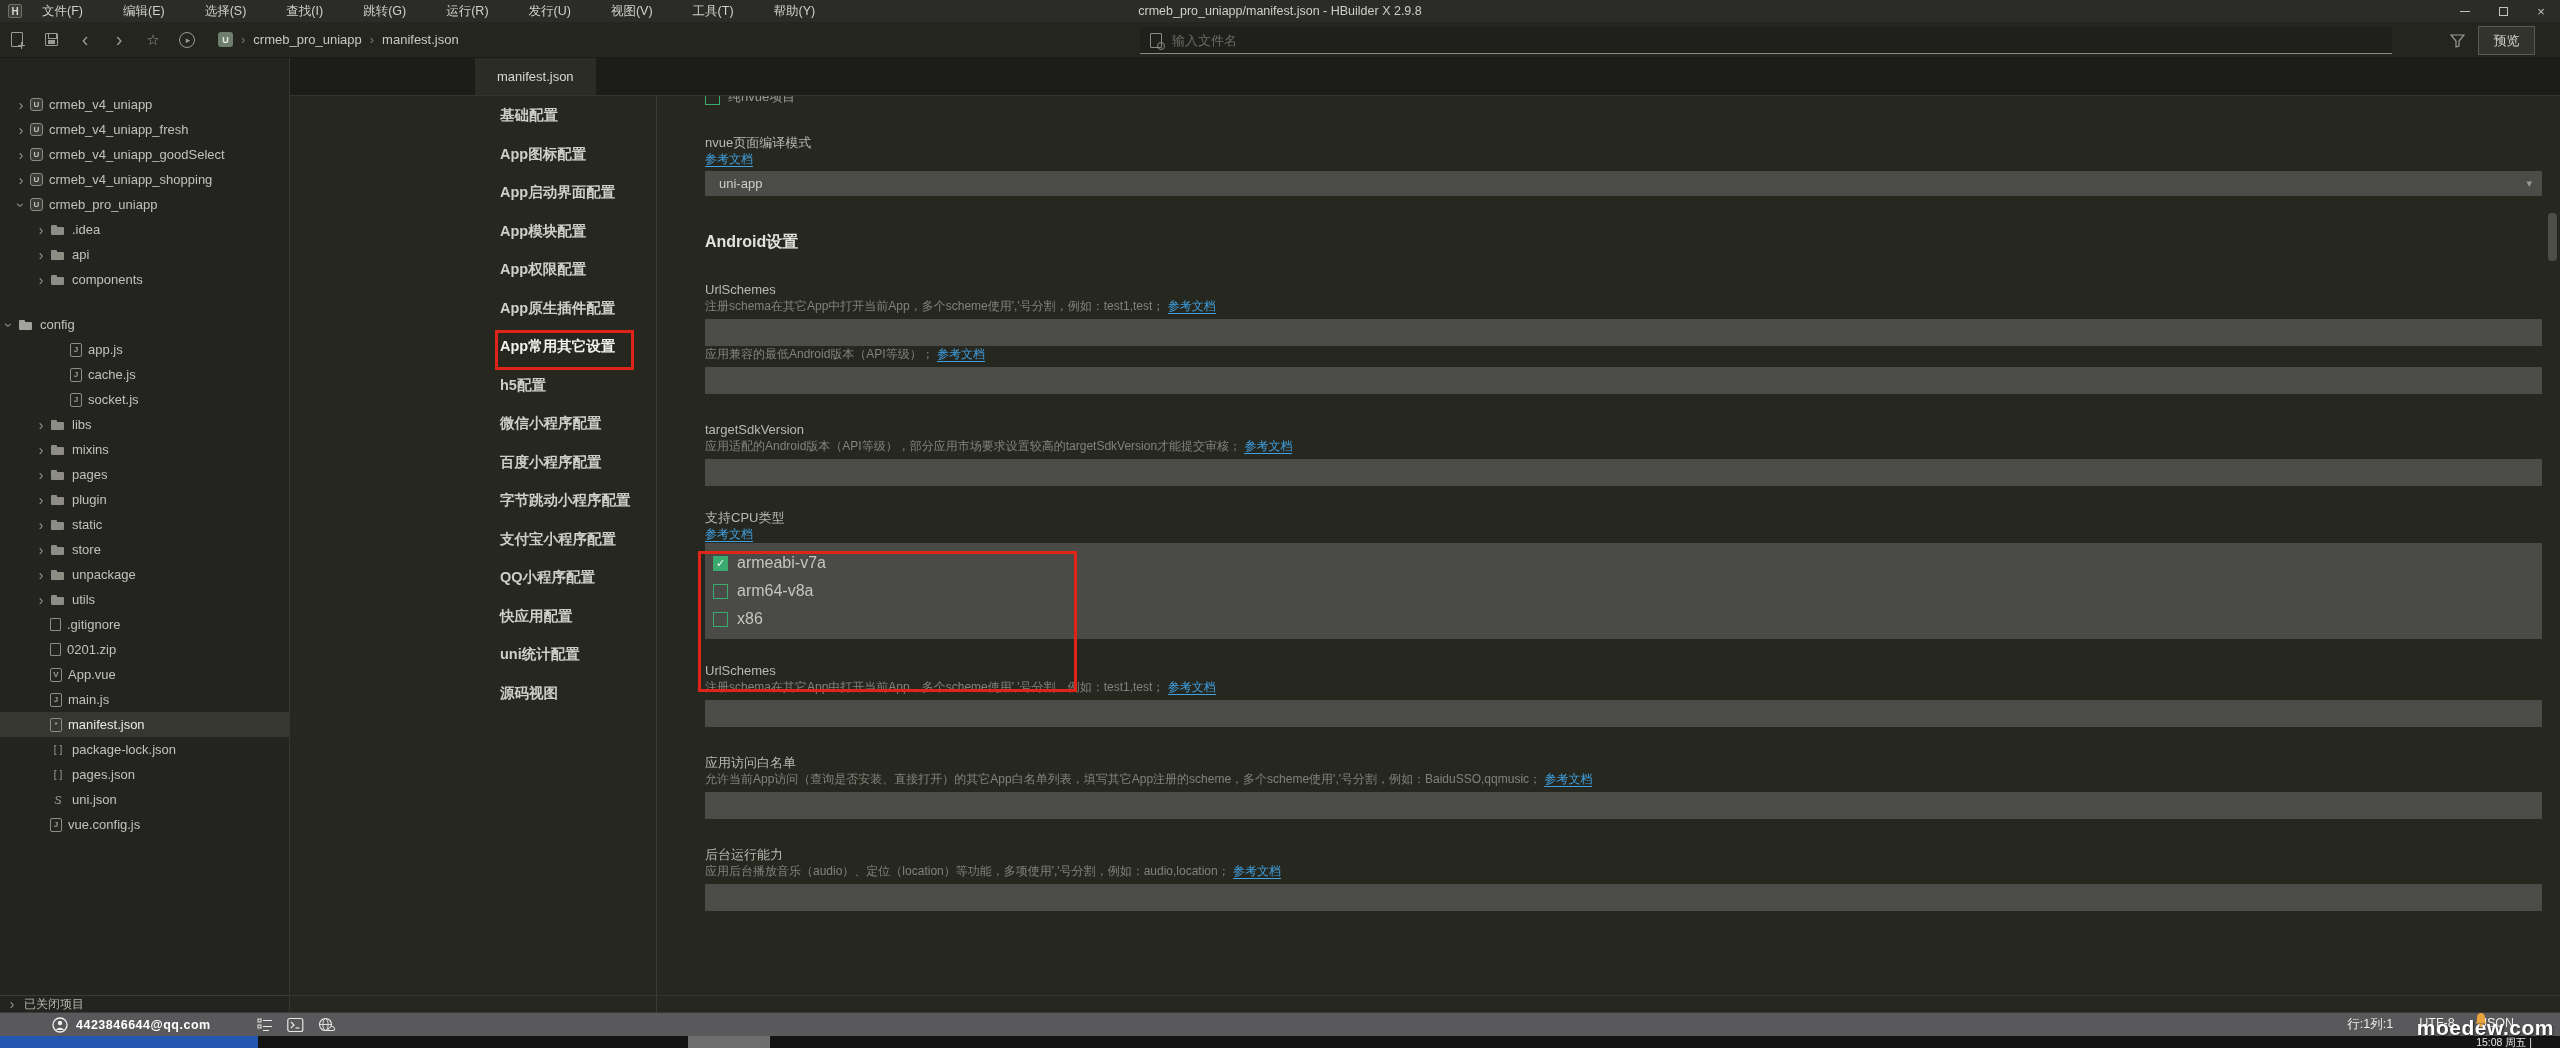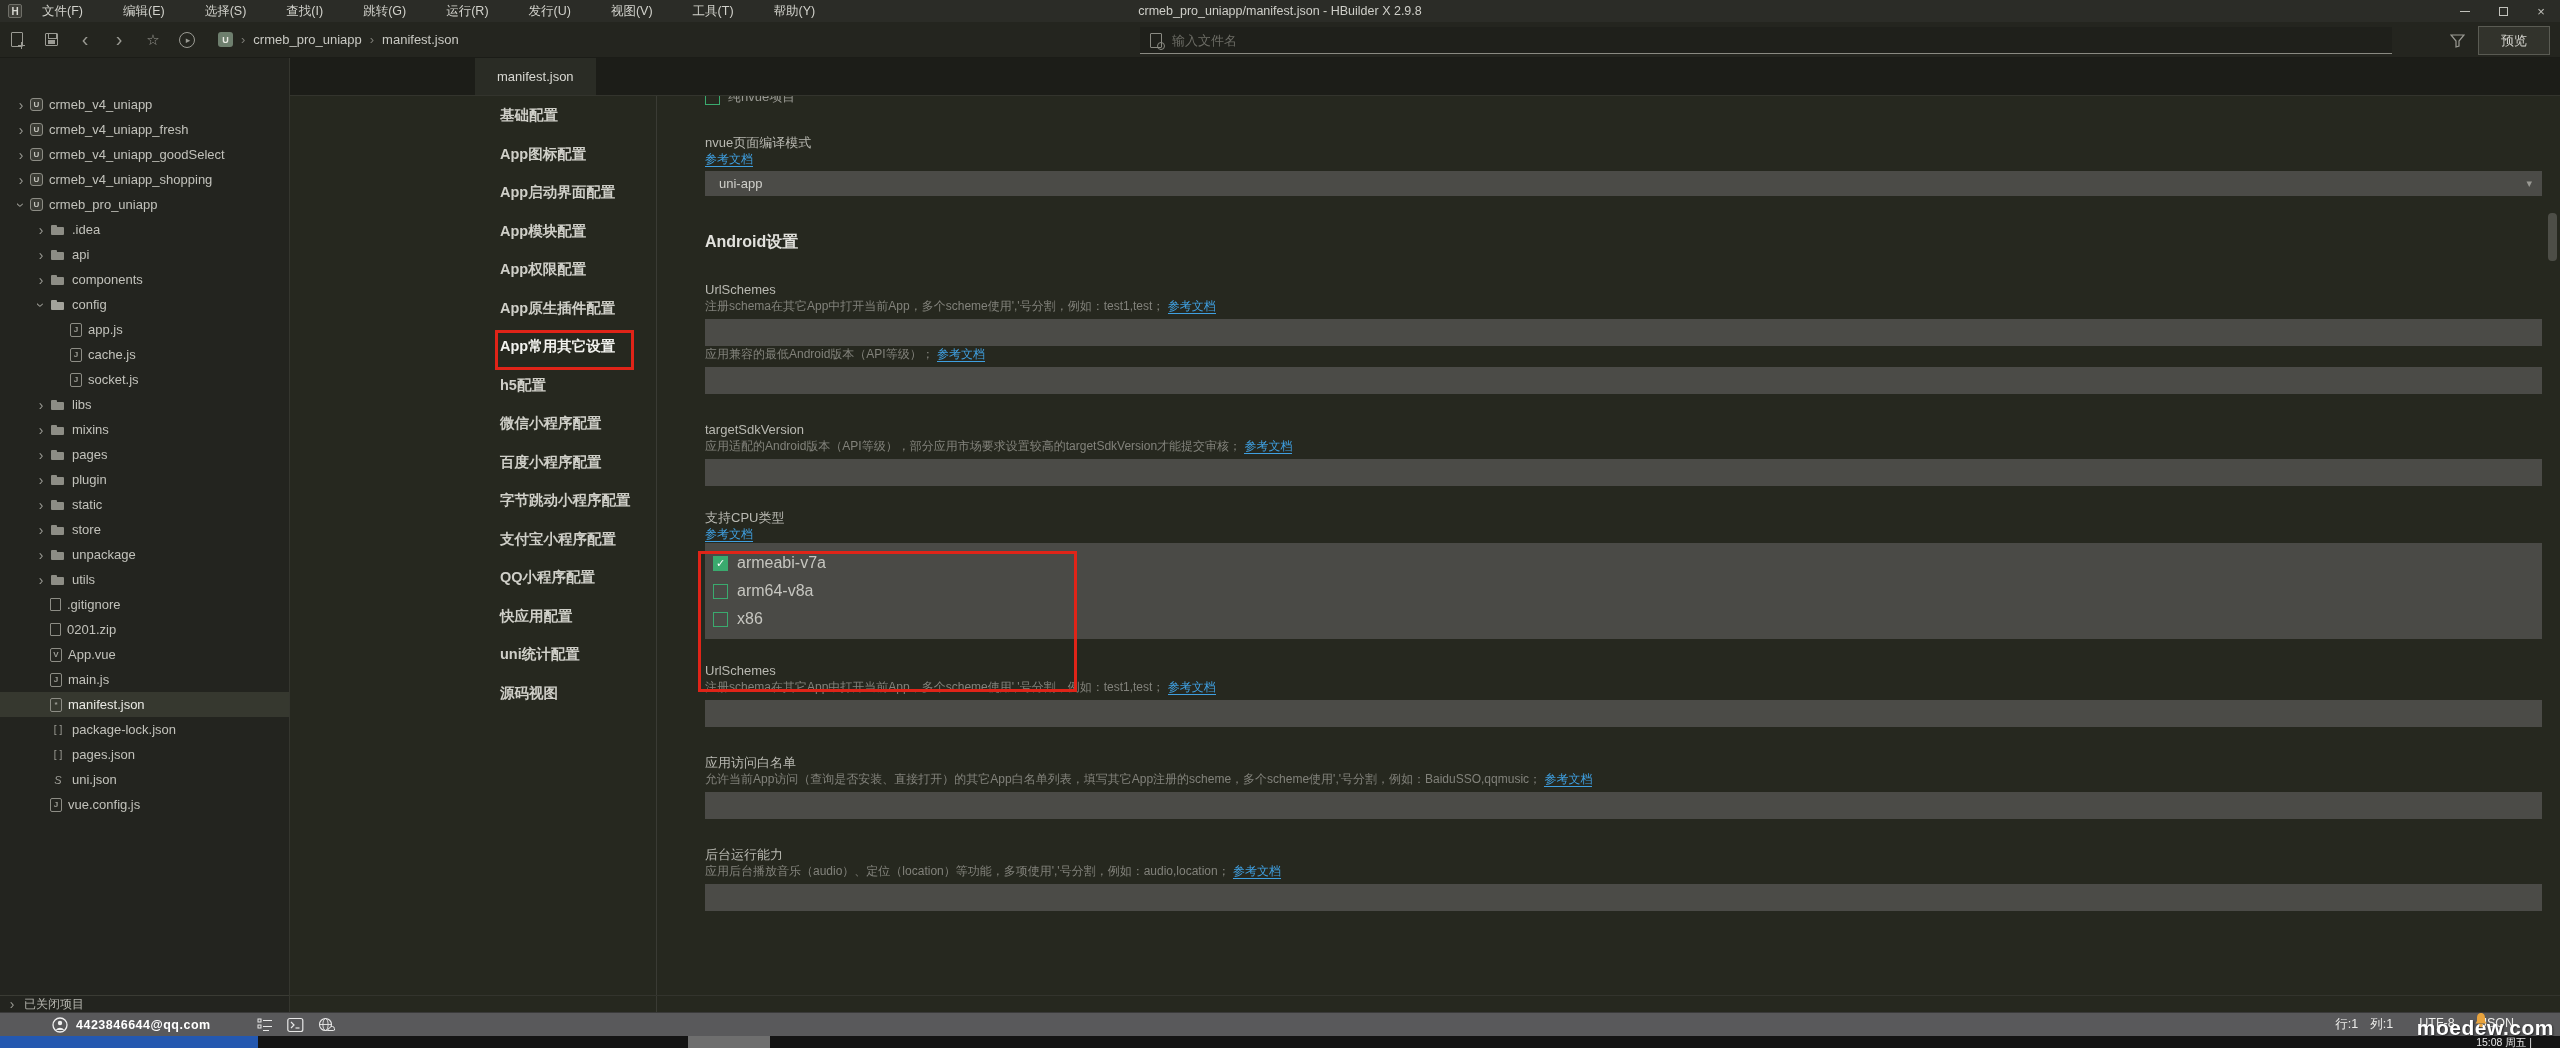--- a/index.html
+++ b/index.html
@@ -36,21 +36,21 @@
     display:flex; align-items:center; justify-content:center; }
   .crumb-sep { color:#7d7d76; font-size:13px; }
   .crumb-txt { color:#c9c9c3; font-size:13px; }
   .search-wrap { position:absolute; left:1140px; top:5px; width:1252px; height:27px; background:#1f201b;
     border-bottom:1px solid #8a8a82; display:flex; align-items:center; padding-left:10px; gap:10px; }
   .ic-searchfile { position:relative; width:12px; height:15px; border:1px solid #8a8a82; border-radius:1px; }
   .ic-searchfile::after { content:""; position:absolute; right:-4px; bottom:-3px; width:6px; height:6px; border:1px solid #8a8a82; border-radius:50%; }
   .search-input { background:transparent; border:none; outline:none; color:#c9c9c3; font-size:13px; width:1100px; font-family:inherit; }
   .search-input::placeholder { color:#6b6b64; }
   .ic-funnel { position:absolute; left:2450px; top:12px; }
-  .btn-preview { position:absolute; left:2478px; top:4px; width:72px; height:29px; background:#32332c; border:1px solid #5a5b53;
+  .btn-preview { position:absolute; left:2478px; top:4px; width:57px; height:29px; background:#32332c; border:1px solid #5a5b53;
     color:#d2d2cc; font-size:13px; display:flex; align-items:center; justify-content:center; }
   
   .main { display:flex; height:954px; }
   .explorer { width:290px; background:#23241f; border-right:1px solid #35362f; display:flex; flex-direction:column; }
   .tree { flex:1; overflow:hidden; padding-top:34px; }
   .trow { height:25px; display:flex; align-items:center; cursor:default; white-space:nowrap; }
   .trow.sel { background:#36382f; }
   .trow.sel .tlabel { color:#e9e9e4; }
   .arrow { width:18px; flex:none; color:#9a9a93; font-size:14px; display:flex; justify-content:center; transform-origin:center; }
   .arrow.exp { transform:rotate(90deg); }
@@ -99,21 +99,21 @@
   .ann-nav { left:205px; top:234px; width:139px; height:40px; }
   .ann-cpu { left:408px; top:455px; width:379px; height:141px; }
   .hairline-bottom { position:absolute; left:0; top:899px; width:100%; height:1px; background:#33342d; }
   .scroll-thumb { position:absolute; right:3px; top:117px; width:9px; height:48px; background:#4d4e47; border-radius:4px; }
   
   .statusbar { height:24px; background:#59595b; display:flex; align-items:center; position:relative; border-top:1px solid #3a3a3a; }
   .sb-avatar { margin-left:52px; }
   .sb-account { margin-left:8px; font-size:12.5px; font-weight:bold; color:#ffffff; letter-spacing:0.5px; }
   .sb-icons { display:flex; gap:14px; margin-left:46px; }
   .sb-right { position:absolute; right:46px; display:flex; gap:26px; font-size:12.5px; color:#ececea; }
-  .sb-right .pair { display:flex; gap:12px; }
+  .sb-right .pair { display:flex; }
   
   .taskbar { height:12px; background:#141414; position:relative; }
   .tb-blue { position:absolute; left:0; top:0; width:258px; height:12px; background:#2458b0; }
   .tb-gray { position:absolute; left:688px; top:0; width:82px; height:12px; background:#6e6e6e; }
   .tb-time { position:absolute; right:28px; top:0; font-size:10.5px; color:#e8e8e8; line-height:12px; white-space:nowrap; }
   
   .watermark { position:absolute; right:6px; top:1016px; font-size:21px; font-weight:bold; color:#ffffff;
     text-shadow:1px 1px 2px rgba(0,0,0,.6); z-index:50; letter-spacing:0.5px; }
   .wm-bell { position:absolute; right:72px; top:1012px; z-index:51; }
 </style>
@@ -225,21 +225,21 @@
           <div class="trow" style="padding-left: 32px;">
             <span class="arrow">›</span>
             <span class="fic folder"></span>
             <span class="tlabel">api</span>
           </div>
           <div class="trow" style="padding-left: 32px;">
             <span class="arrow">›</span>
             <span class="fic folder"></span>
             <span class="tlabel">components</span>
           </div>
-          <div class="trow" style="padding-left: 32px;">
+          <div class="trow" style=" margin-top: 20px;">
             <span class="arrow exp">›</span>
             <span class="fic folder-open"></span>
             <span class="tlabel">config</span>
           </div>
           <div class="trow" style="padding-left: 52px;">
             <span class="arrow none">›</span>
             <span class="fic file-box">J</span>
             <span class="tlabel">app.js</span>
           </div>
           <div class="trow" style="padding-left: 52px;">

